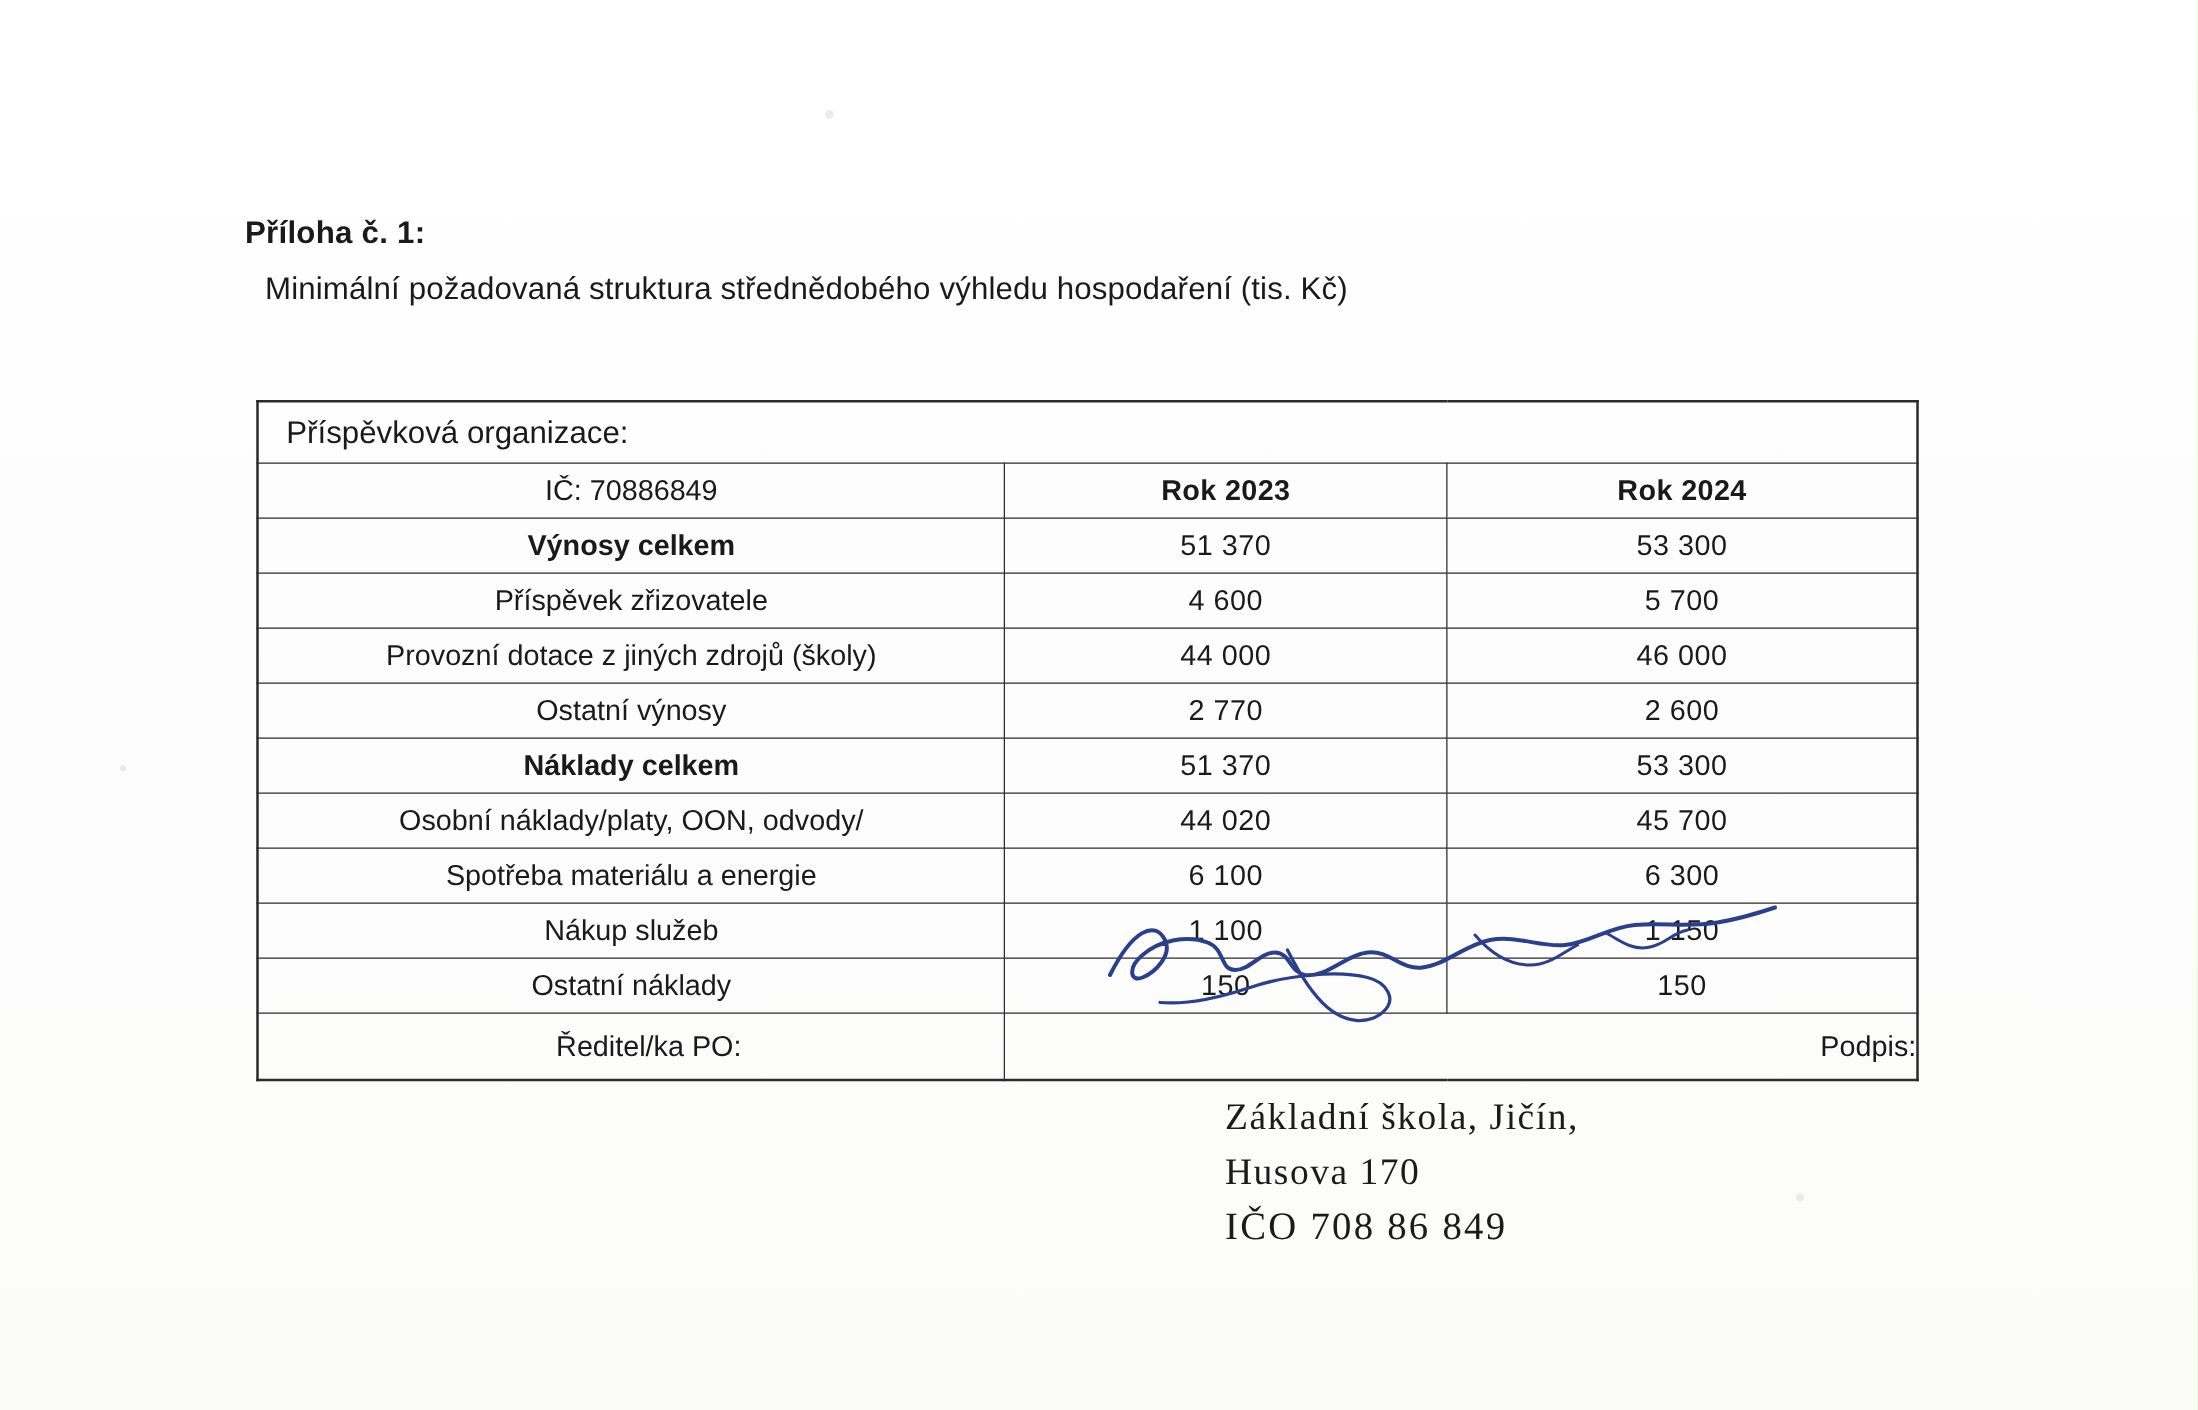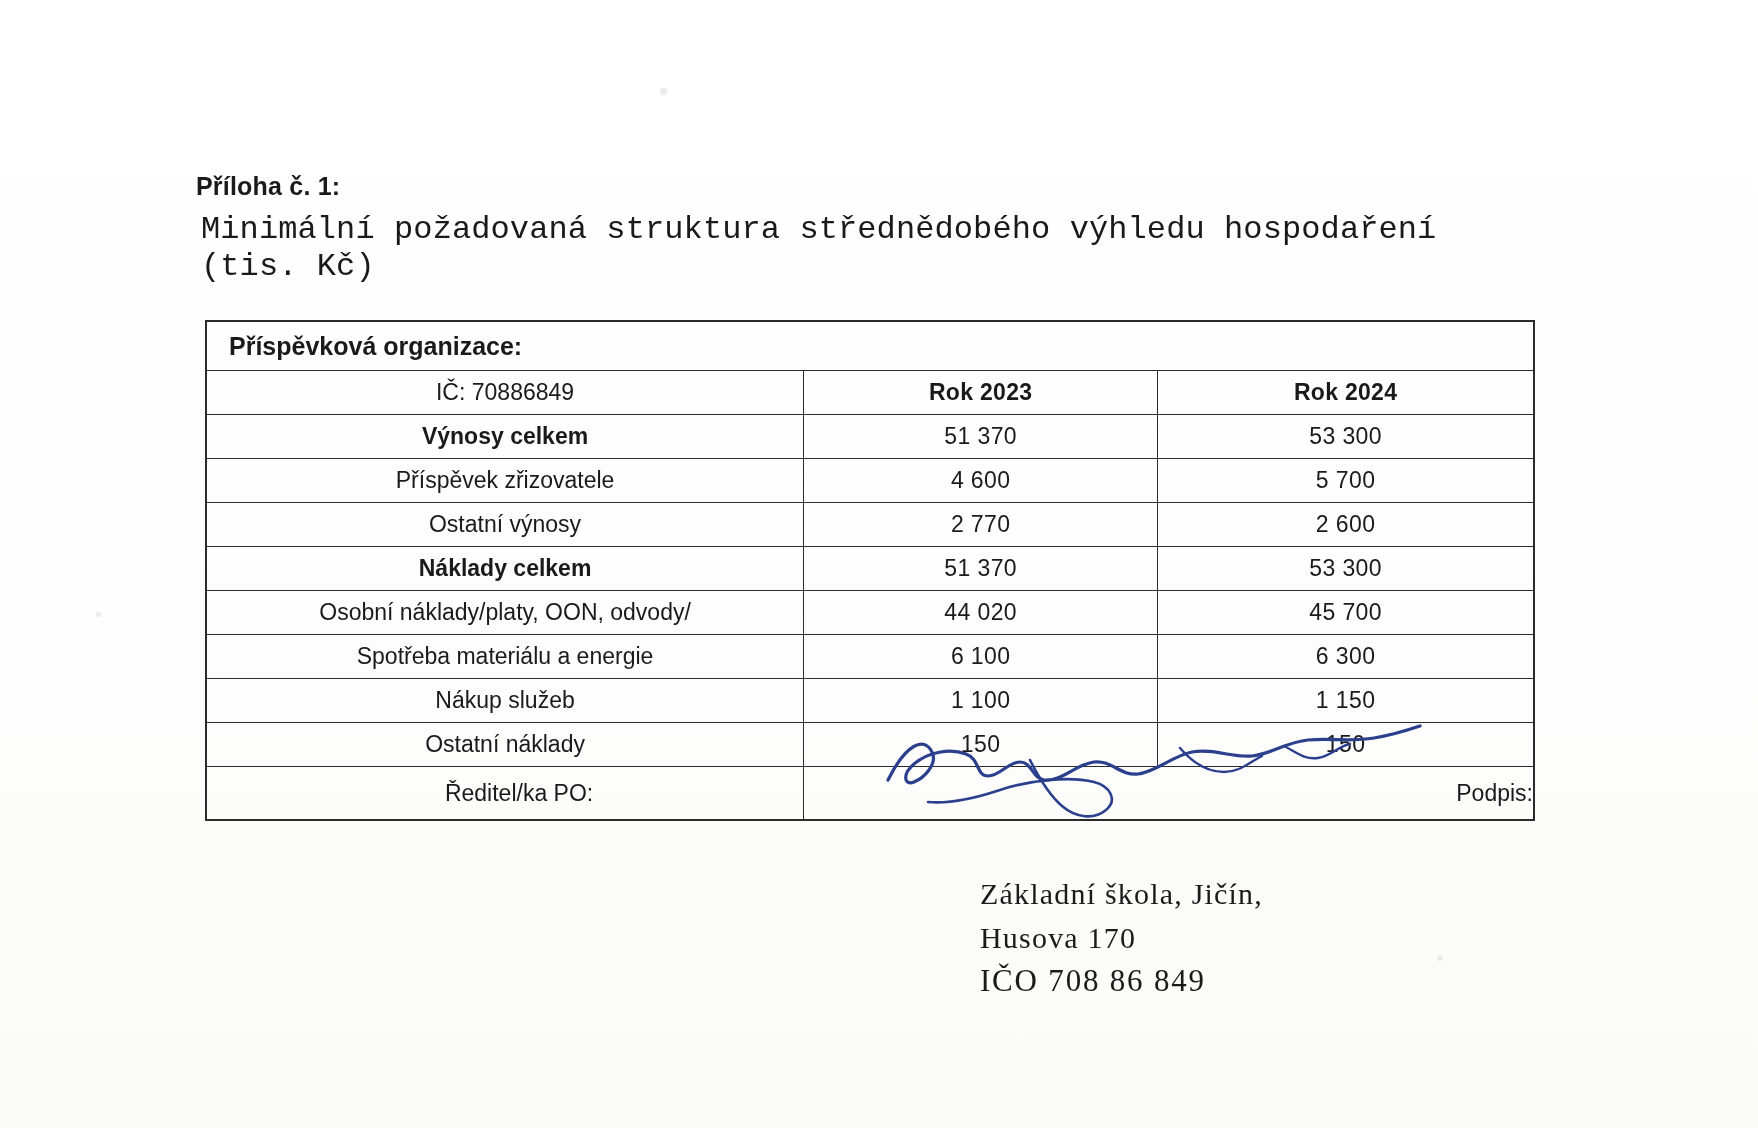--- a/index.html
+++ b/index.html
@@ -34,26 +34,25 @@
     width: 1300px;
   }
   .doc-title {
     font-size: 25px;
     font-weight: bold;
     letter-spacing: 0.2px;
     margin: 0 0 10px 0;
     color: #1a1a1a;
   }
   .doc-subtitle {
-    font-size: 32px;
+    font-size: 25px;
     font-weight: normal;
-    margin: 5px;
+    margin: 16px;
     color: #1a1a1a;
     letter-spacing: 0.1px;
-    font-family: Liberation Mono, monospace;
   }
 
   .table-wrap {
     position: absolute;
     left: 205px;
     top: 320px;
     width: 1330px;
   }
   table.fin {
     border-collapse: collapse;
@@ -85,21 +84,21 @@
     letter-spacing: 0.4px;
   }
   td.year-head {
     text-align: center;
     font-weight: bold;
     font-size: 23px;
     letter-spacing: 0.3px;
   }
   tr.org-row td {
     height: 48px;
-    font-weight: bold;
+    font-weight: normal;
     font-size: 25px;
     padding-left: 22px;
     margin-top: 40px;
   }
   tr.bold-row td.label {
     font-weight: bold;
   }
   tr.sig-row td {
     height: 52px;
     padding-left: 28px;
@@ -186,20 +185,25 @@
           <td class="label">Výnosy celkem</td>
           <td class="num">51 370</td>
           <td class="num">53 300</td>
         </tr>
         <tr>
           <td class="label">Příspěvek zřizovatele</td>
           <td class="num">4 600</td>
           <td class="num">5 700</td>
         </tr>
         <tr>
+          <td class="label">Provozní dotace z jiných zdrojů (školy)</td>
+          <td class="num">44 000</td>
+          <td class="num">46 000</td>
+        </tr>
+        <tr>
           <td class="label">Ostatní výnosy</td>
           <td class="num">2 770</td>
           <td class="num">2 600</td>
         </tr>
         <tr class="bold-row">
           <td class="label">Náklady celkem</td>
           <td class="num">51 370</td>
           <td class="num">53 300</td>
         </tr>
         <tr>

